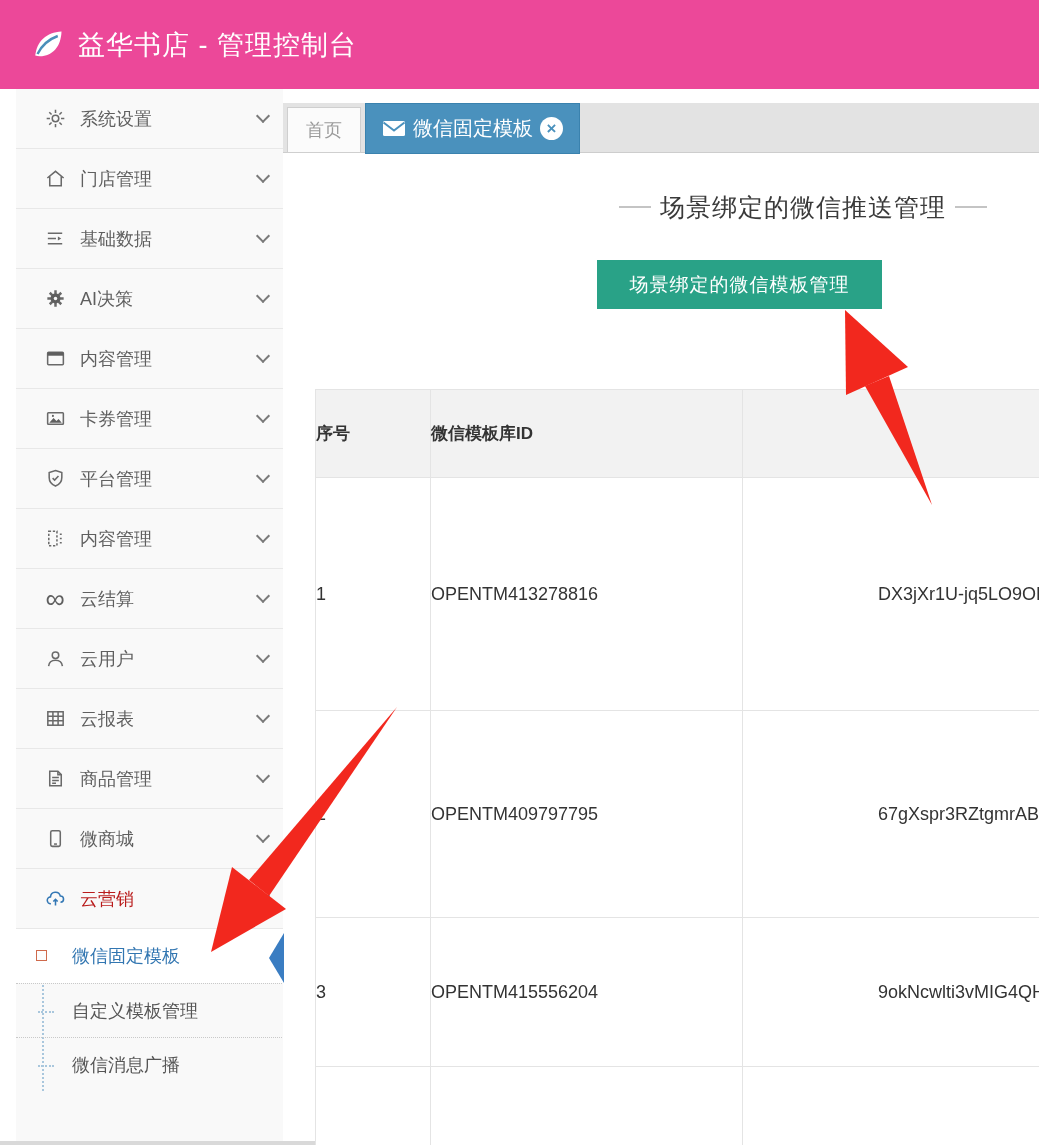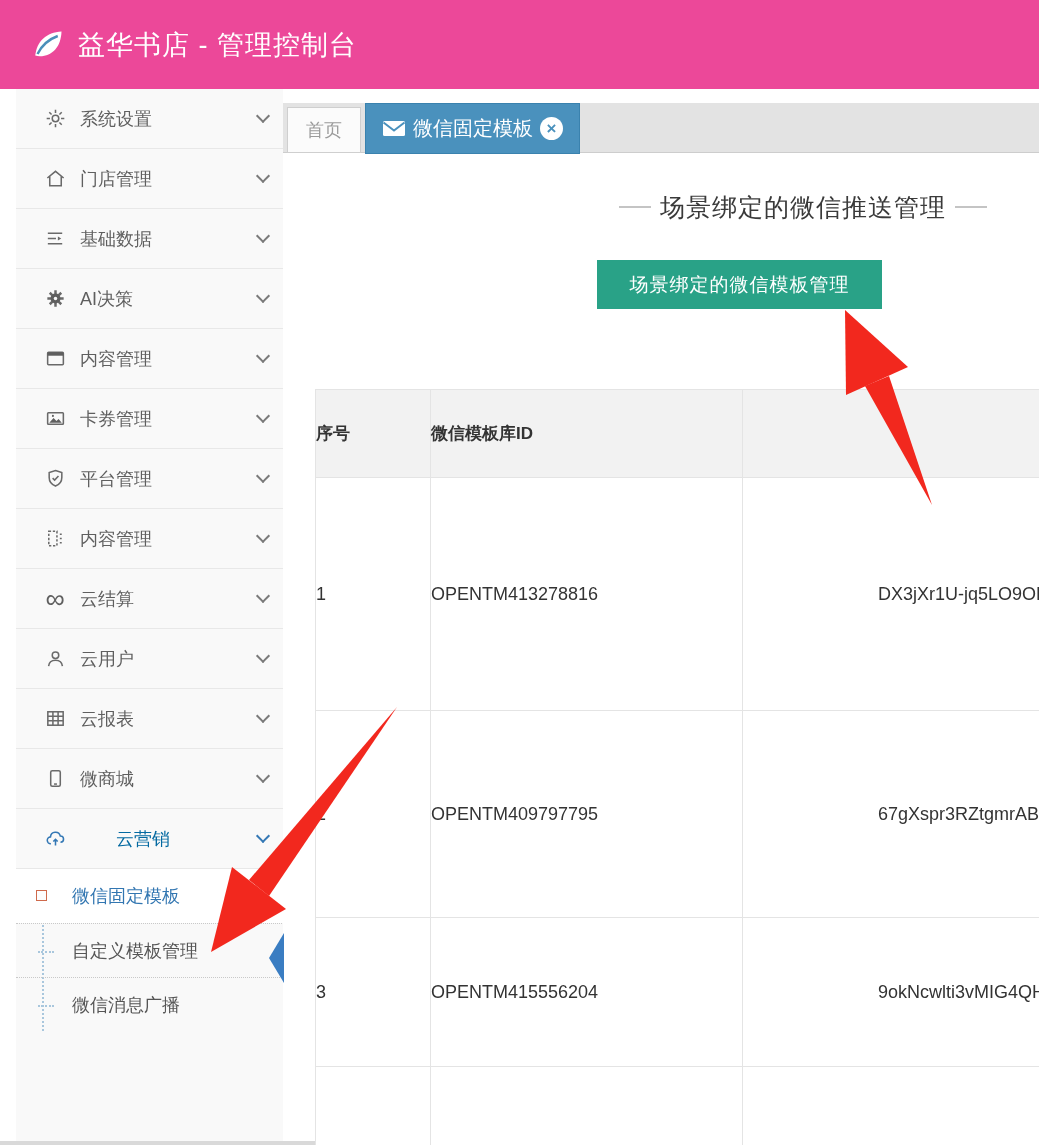--- a/index.html
+++ b/index.html
@@ -17,21 +17,21 @@
   .sidebar { position:absolute; left:16px; top:89px; width:283px; height:1056px;
     background:#f9f9f9; border-right:1px solid #dcdcdc; }
   .side-item { height:60px; display:flex; align-items:center; padding-left:27px;
     border-bottom:1px solid #e8e8e8; color:#5f5f5f; font-size:18px; cursor:pointer; background:#f9f9f9;}
   .side-item .sicon { width:24px; height:24px; margin-right:13px; flex:0 0 24px;
     display:flex; align-items:center; justify-content:center; }
   .side-item svg { stroke:#6a6a6a; fill:none; stroke-width:1.6; width:23px; height:23px; }
   .side-item .glyph { font-size:27px; color:#5f5f5f; line-height:20px; }
   .chev { width:10px; height:10px; border-right:2px solid #7a7a7a; border-bottom:2px solid #7a7a7a;
     transform:rotate(45deg); margin-left:auto; margin-right:30px; margin-top:-6px; }
-  .side-item.active { color:#0369a1;gap:36px; }
+  .side-item.active { color:#b91c1c; }
   .side-item.active svg { stroke:#3478b5; }
   .side-item.active .chev { border-color:#3478b5; }
 
   .submenu { position:relative; }
   .submenu::before { content:""; position:absolute; left:26px; top:0; bottom:0;
     border-left:2px dotted #a9c7dd; }
   .sub-item { position:relative; height:54px; display:flex; align-items:center;
     padding-left:56px; font-size:18px; color:#555; cursor:pointer; }
   .sub-item + .sub-item { border-top:1px dotted #c9c9c9; }
   .sub-item .dots { position:absolute; left:22px; top:50%; width:16px; border-top:2px dotted #a9c7dd; }
@@ -195,20 +195,30 @@
             <rect x="4" y="5" width="16" height="14"></rect>
             <path d="M4 9.7h16M4 14.3h16M9.3 5v14M14.7 5v14"></path>
           </svg>
         </span>
       <span>云报表</span>
         <span class="chev"></span>
     </div>
     <div class="side-item">
       <span class="sicon">
           <svg viewBox="0 0 24 24">
+            <path d="M6 4.5h8.5l3.5 3.5v11.5H6z"></path>
+            <path d="M14.5 4.5V8H18M8.5 11h7M8.5 14h7M8.5 17h4"></path>
+          </svg>
+        </span>
+      <span>商品管理</span>
+        <span class="chev"></span>
+    </div>
+    <div class="side-item">
+      <span class="sicon">
+          <svg viewBox="0 0 24 24">
             <rect x="7" y="3.8" width="10" height="16.4" rx="1.6"></rect>
             <path d="M10.5 17.8h3"></path>
           </svg>
         </span>
       <span>微商城</span>
         <span class="chev"></span>
     </div>
     <div class="side-item active">
       <span class="sicon">
           <svg viewBox="0 0 24 24">

